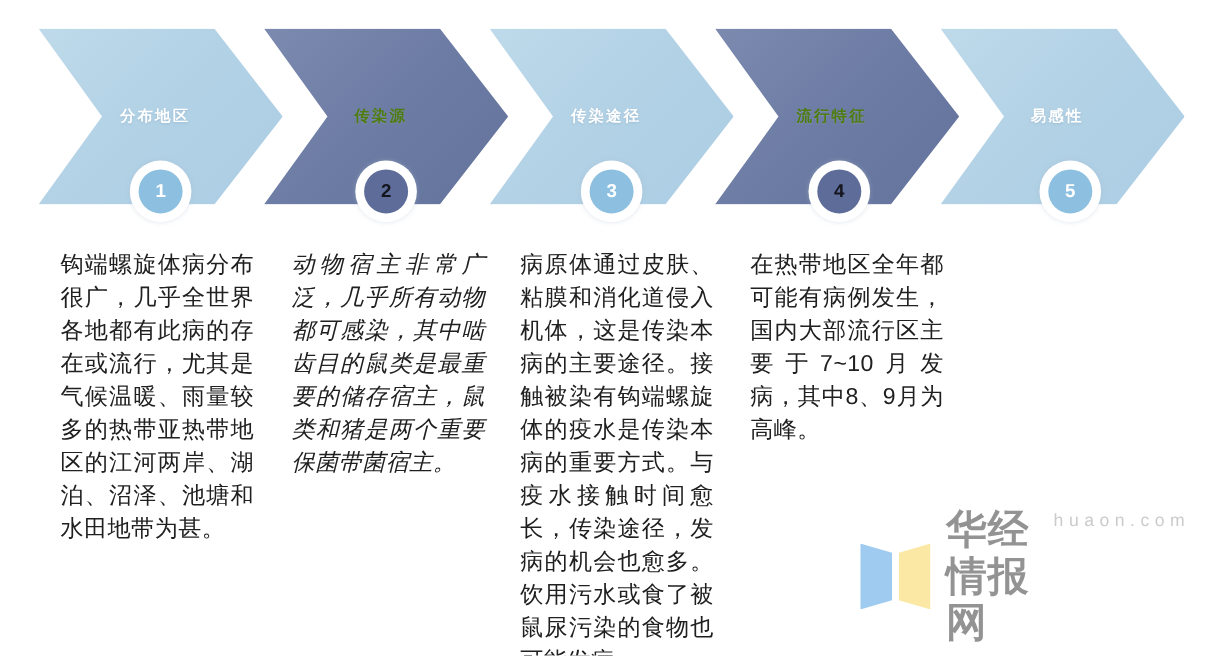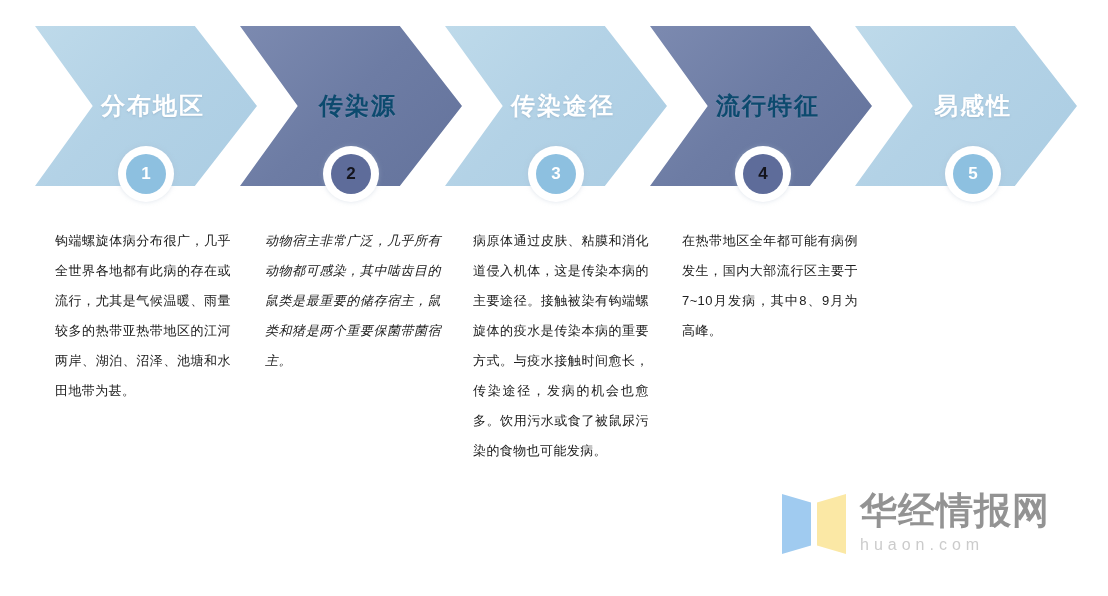--- a/index.html
+++ b/index.html
@@ -51,41 +51,41 @@
     background: linear-gradient(135deg, #bedaea 0%, #b3d2e6 45%, #abcde3 100%);
   }
 
   .chevron-step.dark .chevron-shape {
     background: linear-gradient(135deg, #7c8ab0 0%, #6d7ca4 48%, #64739c 100%);
   }
 
   .chevron-label {
     position: absolute;
     top: 0;
-    left: 32px;
+    left: 20px;
     width: 172px;
     height: 160px;
     display: flex;
     align-items: center;
     justify-content: center;
-    font-size: 24px;
+    font-size: 14px;
     font-weight: bold;
     letter-spacing: 2px;
     white-space: nowrap;
     pointer-events: none;
     font-family: Liberation Serif, serif;
   }
 
   .chevron-step.light .chevron-label {
     color: #ffffff;
     text-shadow: 0 1px 2px rgba(120,150,175,0.35);
   }
 
   .chevron-step.dark .chevron-label {
-    color: #0c4a6e;
+    color: #4d7c0f;
     text-shadow: 0 1px 1px rgba(255,255,255,0.12);
   }
 
   
   .step-badge {
     position: absolute;
     top: 146px;
     width: 56px;
     height: 56px;
     border-radius: 50%;
@@ -123,21 +123,21 @@
     left: 0;
     top: 226px;
     width: 1108px;
     height: 370px;
   }
 
   .text-column {
     position: absolute;
     top: 0;
     width: 176px;
-    font-size: 13px;
+    font-size: 21px;
     line-height: 30px;
     color: #202020;
     text-align: justify;
     text-justify: inter-character;
     letter-spacing: 0.4px;
   }
 
   
   .watermark {
     position: absolute;
@@ -173,21 +173,21 @@
     right: 0;
     top: 0;
     width: 29px;
     height: 60px;
     background: #fbe7a1;
     clip-path: polygon(0% 14%, 100% 0%, 100% 100%, 0% 86%);
   }
 
   .logo-text {
     display: flex;
-    flex-direction: column;
+    flex-direction: row;
     justify-content: space-between;
   }
 
   .logo-cn {
     font-size: 37px;
     font-weight: bold;
     color: #8e8e8e;
     letter-spacing: 1px;
     line-height: 42px;
   }

